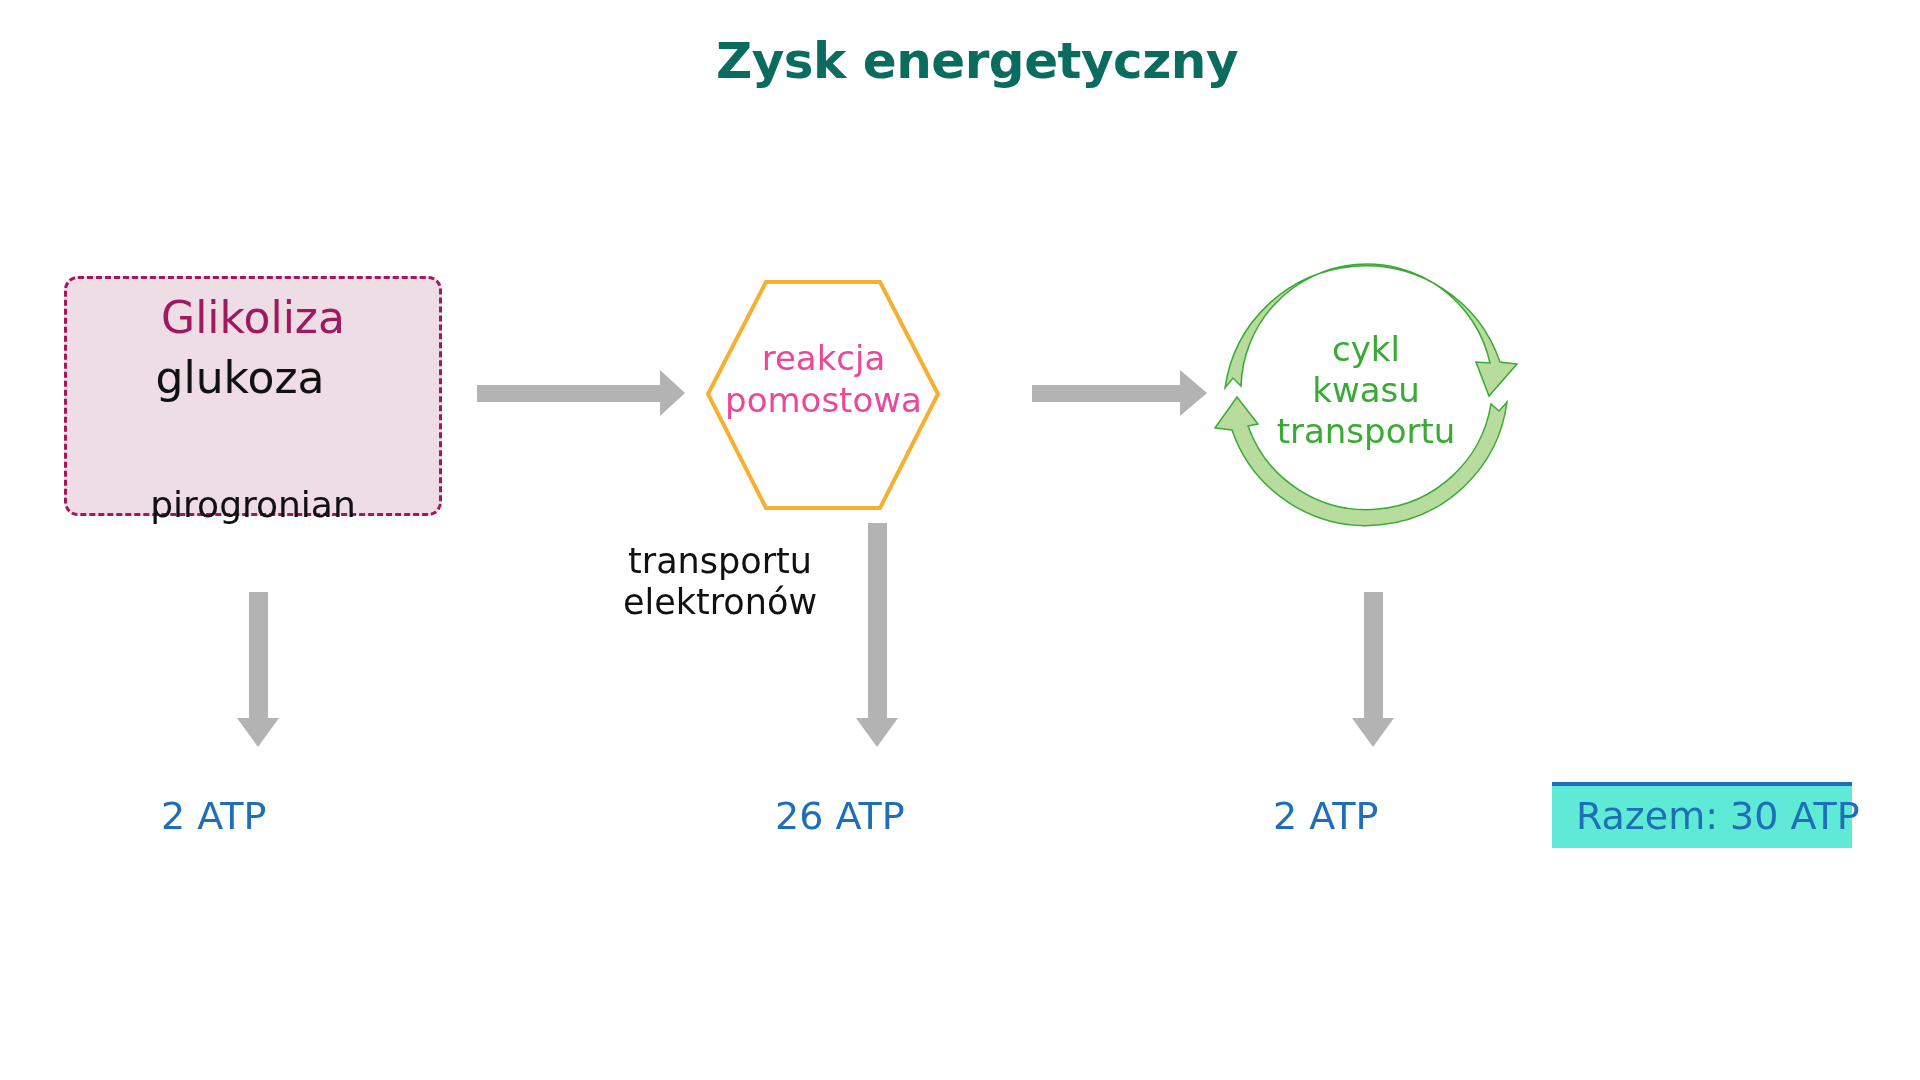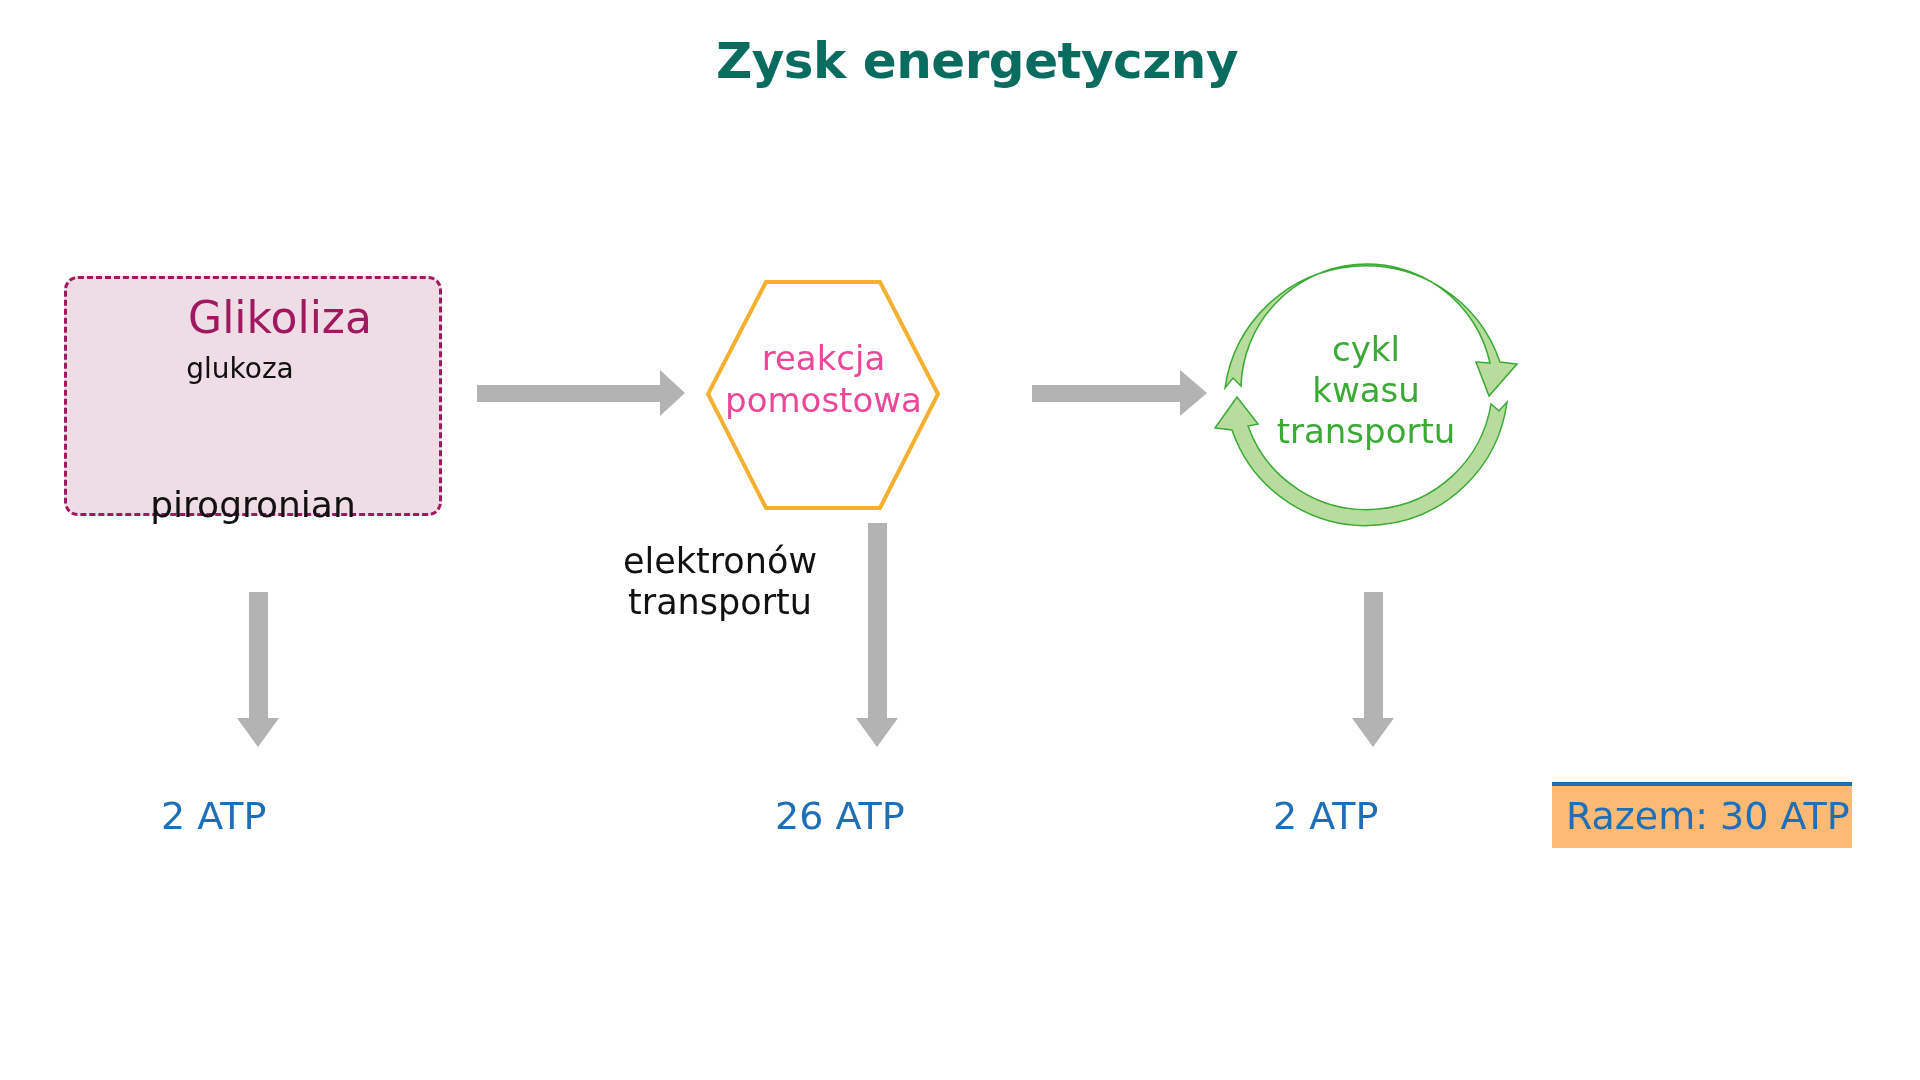--- a/index.html
+++ b/index.html
@@ -3,30 +3,30 @@
 <meta charset="utf-8">
 <style>
   html, body { margin: 0; padding: 0; background: #ffffff; }
   body { width: 1920px; height: 1080px; position: relative; overflow: hidden;
          font-family: "DejaVu Sans", sans-serif; }
   .abs { position: absolute; }
   #title { left: 0; width: 1920px; top: 32px; text-align: center; font-size: 50px;
            font-weight: bold; color: #0a6b5f; letter-spacing: -0.5px; padding-left: 17px; }
   #glyco-box { left: 64px; top: 276px; width: 378px; height: 240px; box-sizing: border-box;
                border: 3px dashed #a0195e; border-radius: 14px; background: #efdde6; }
-  #glyco-title { left: 64px; width: 378px; top: 292px; text-align: center; font-size: 44px; color: #a0195e; padding-left: 27px; }
-  #glyco-from { left: 64px; width: 352px; top: 352px; text-align: center; font-size: 28px; color: #111; }
+  #glyco-title { left: 64px; width: 378px; top: 292px; text-align: center; font-size: 44px; color: #a0195e; }
+  #glyco-from { left: 64px; width: 352px; top: 352px; text-align: center; font-size: 44px; color: #111; }
   #glyco-to { left: 64px; width: 378px; top: 456px; text-align: center; font-size: 36px; color: #111; margin-top: 28px; }
   .hexlabel { left: 707px; width: 233px; text-align: center; font-size: 34px; color: #ec4899; line-height: 42px; }
   #krebs-label { left: 1266px; width: 200px; text-align: center; font-size: 34px; color: #3aaa35; line-height: 41px; top: 318px; margin-top: 11px; }
   #etc-label { left: 590px; width: 260px; text-align: center; font-size: 35px; color: #111; line-height: 41px; top: 541px; }
   .atp { font-size: 38px; color: #1f6fb8; text-align: left; width: 200px; top: 794px; }
   #total { left: 1552px; top: 782px; width: 300px; height: 66px; box-sizing: border-box;
-           background: #fdba74; border-top: 4px solid #1f6fb8; font-size: 38px; color: #1f6fb8;
-           padding-left: 14px; line-height: 60px; white-space: nowrap; }
+           background: #5eead4; border-top: 4px solid #1f6fb8; font-size: 38px; color: #1f6fb8;
+           padding-left: 24px; line-height: 60px; white-space: nowrap; }
   svg#shapes { position: absolute; left: 0; top: 0; }
 </style>
 </head>
 <body>
 
 <svg id="shapes" width="1920" height="1080">
 
   <polygon fill="#b3b3b3" points="477,385 660,385 660,370 685,393 660,416 660,402 477,402"></polygon>
   <polygon fill="#b3b3b3" points="1032,385 1180,385 1180,370 1207,393 1180,416 1180,402 1032,402"></polygon>
 
@@ -56,21 +56,21 @@
 <div class="abs hexlabel" style="top:337px">reakcja</div>
 <div class="abs hexlabel" style="top:379px">pomostowa</div>
 
 <div id="krebs-label" class="abs">
   <div>cykl</div>
   <div>kwasu</div>
   <div>transportu</div>
 </div>
 
 <div id="etc-label" class="abs">
+  <div>transportu</div>
   <div>elektronów</div>
-  <div>transportu</div>
 </div>
 
 <div class="abs atp" style="left:161px">2 ATP</div>
 <div class="abs atp" style="left:775px">26 ATP</div>
 <div class="abs atp" style="left:1273px">2 ATP</div>
 
 <div id="total" class="abs">Razem: 30 ATP</div>
 
 </body></html>

